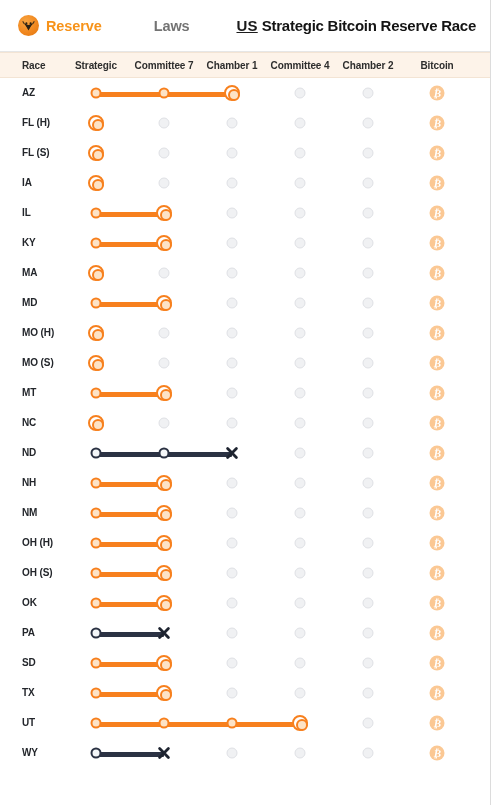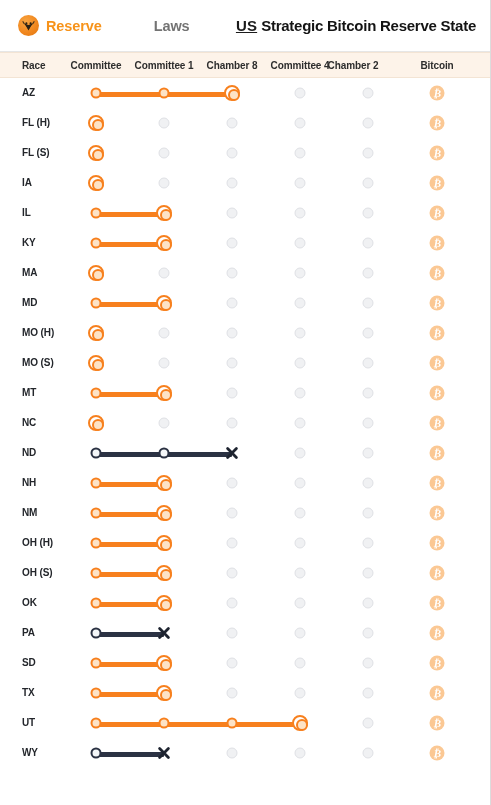--- a/index.html
+++ b/index.html
@@ -87,21 +87,21 @@
     font-weight: bold;
     color: #2d2d2d;
     letter-spacing: -0.1px;
     white-space: nowrap;
   }
   .ch.state { left: 22px; }
   .ch.c1 { left: 96px;  transform: translateX(-50%); }
   .ch.c2 { left: 164px; transform: translateX(-50%); }
   .ch.c3 { left: 232px; transform: translateX(-50%); }
   .ch.c4 { left: 300px; transform: translateX(-50%); }
-  .ch.c5 { left: 353px; transform: translateX(-50%); }
+  .ch.c5 { left: 368px; transform: translateX(-50%); }
   .ch.c6 { left: 437px; transform: translateX(-50%); }
 
   
   .rows { position: relative; }
   .row {
     position: relative;
     height: 30px;
   }
   .row .state-label {
     position: absolute;
@@ -219,29 +219,29 @@
           <circle cx="8.4" cy="8.4" r="1.05" fill="#2a2013"></circle>
           <circle cx="12.6" cy="8.4" r="1.05" fill="#2a2013"></circle>
           <path d="M9.1 12.4 L11.9 12.4 L10.5 14.6 Z" fill="#2a2013"></path>
         </svg>
       </div>
       <div class="brand-text"><span class="b1">Reserve</span><span class="b2"> Laws</span></div>
     </div>
 
     <div class="title-right">
       <span class="title-us">US</span>
-      <span class="title-main">Strategic Bitcoin Reserve State</span>
+      <span class="title-main">Strategic Bitcoin Reserve Race</span>
     </div>
   </div>
 
   <div class="colhead">
     <div class="ch state">Race</div>
-    <div class="ch c1">Committee</div>
-    <div class="ch c2">Committee 1</div>
-    <div class="ch c3">Chamber 8</div>
+    <div class="ch c1">Strategic</div>
+    <div class="ch c2">Committee 7</div>
+    <div class="ch c3">Chamber 1</div>
     <div class="ch c4">Committee 4</div>
     <div class="ch c5">Chamber 2</div>
     <div class="ch c6">Bitcoin</div>
   </div>
 
   <div class="rows" id="rows">
       <div class="row">
         <div class="state-label">AZ</div>
         <div class="track">
           <div class="bar active" style="left: 96px; width: 136px;"></div>

